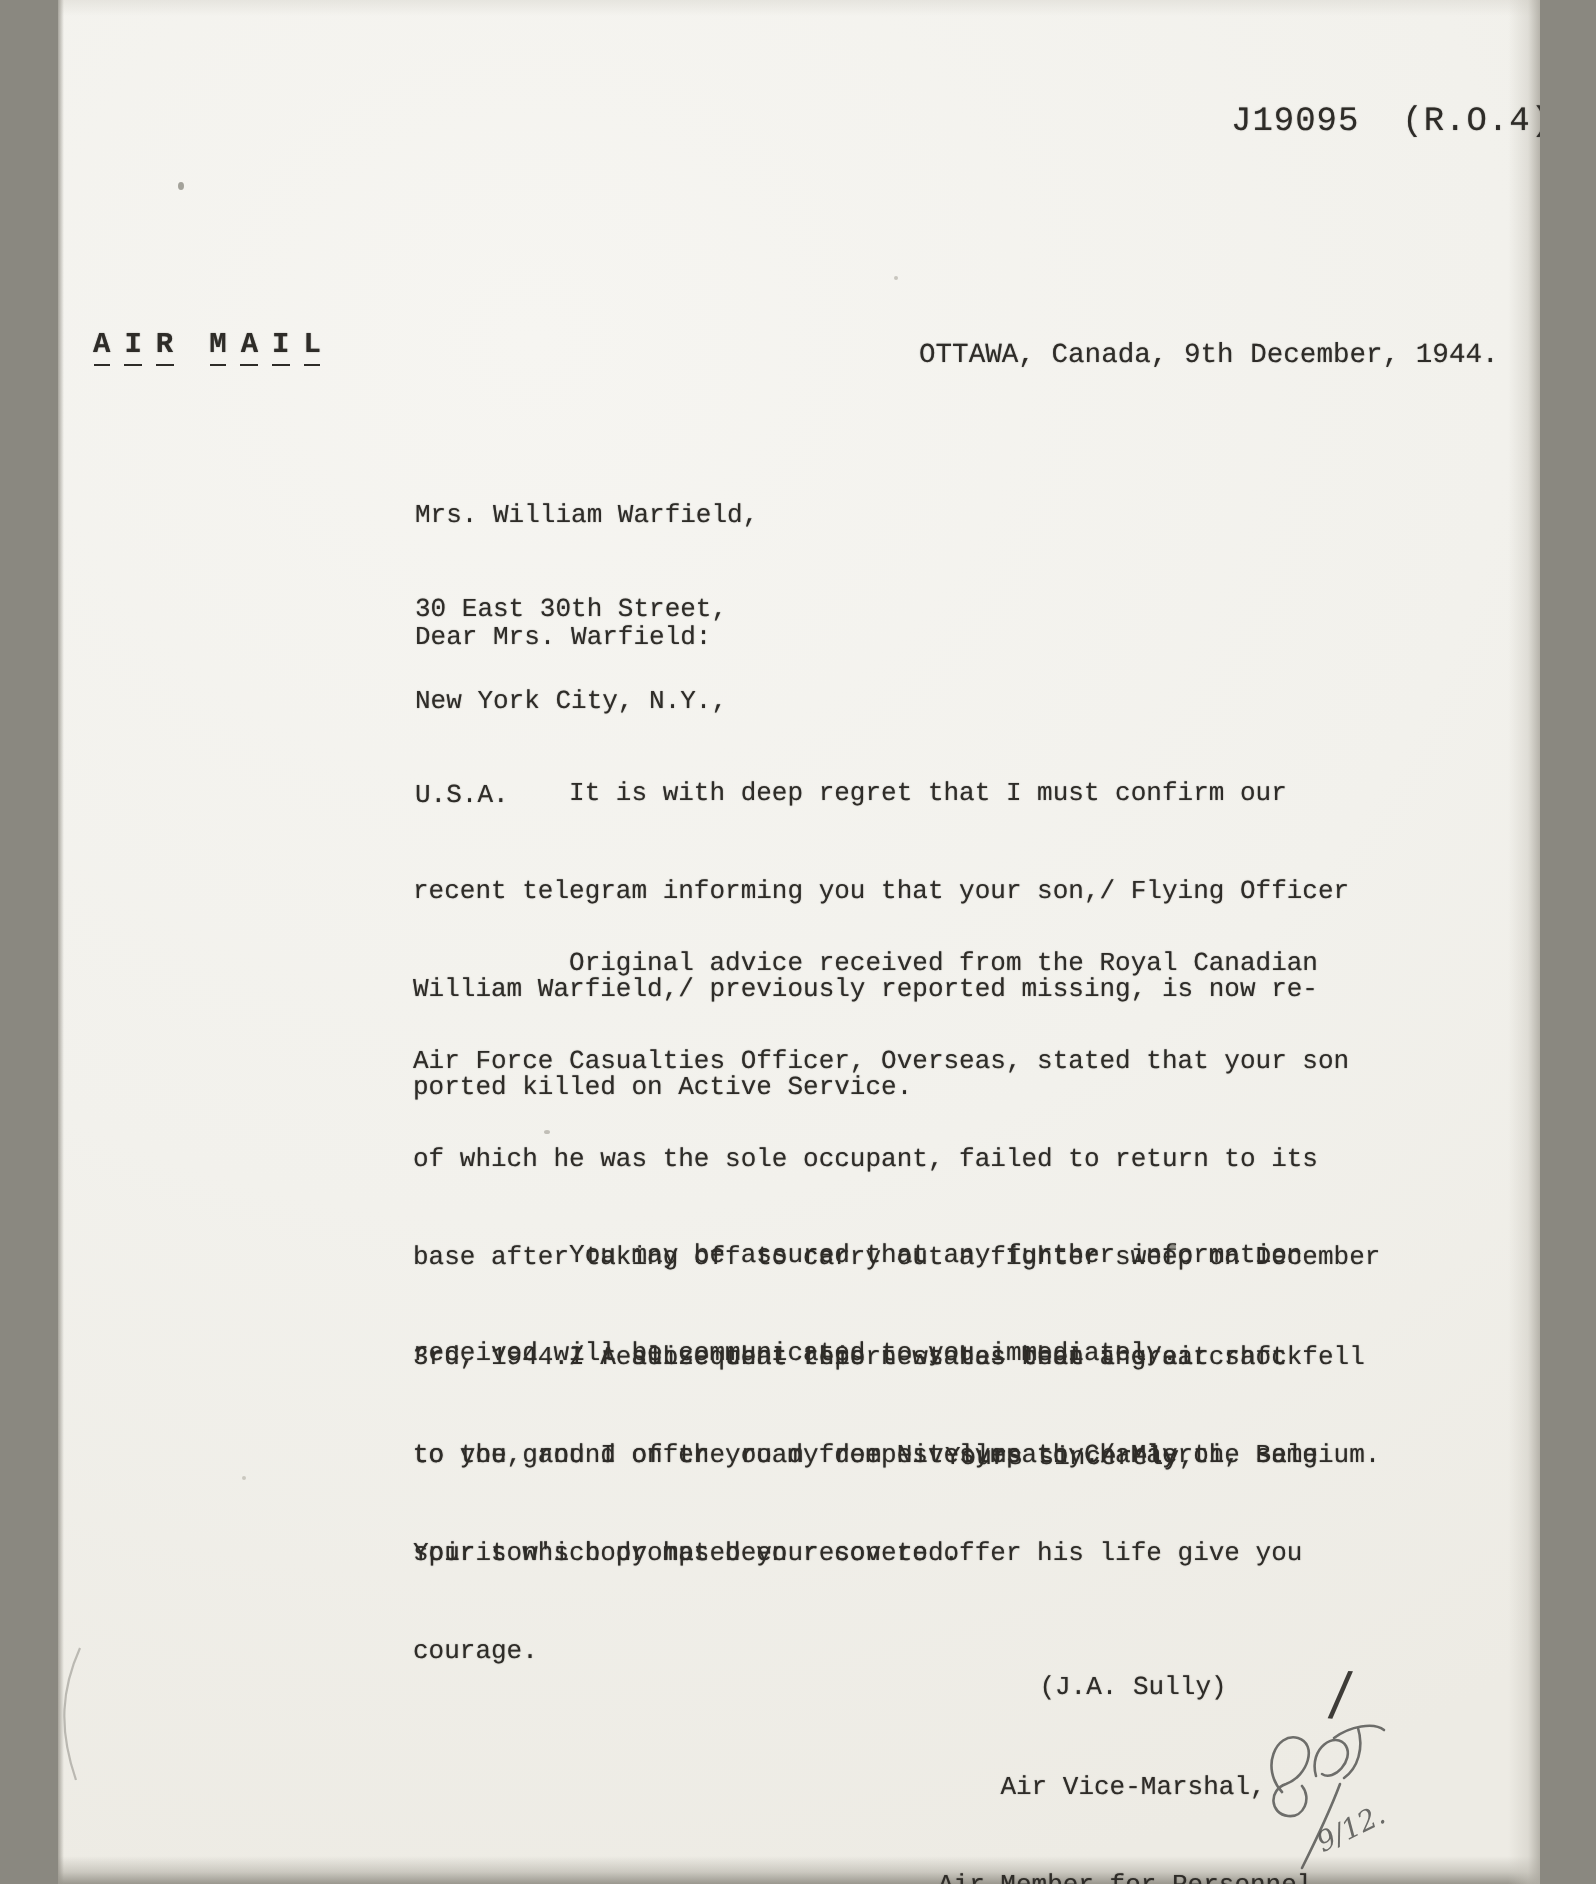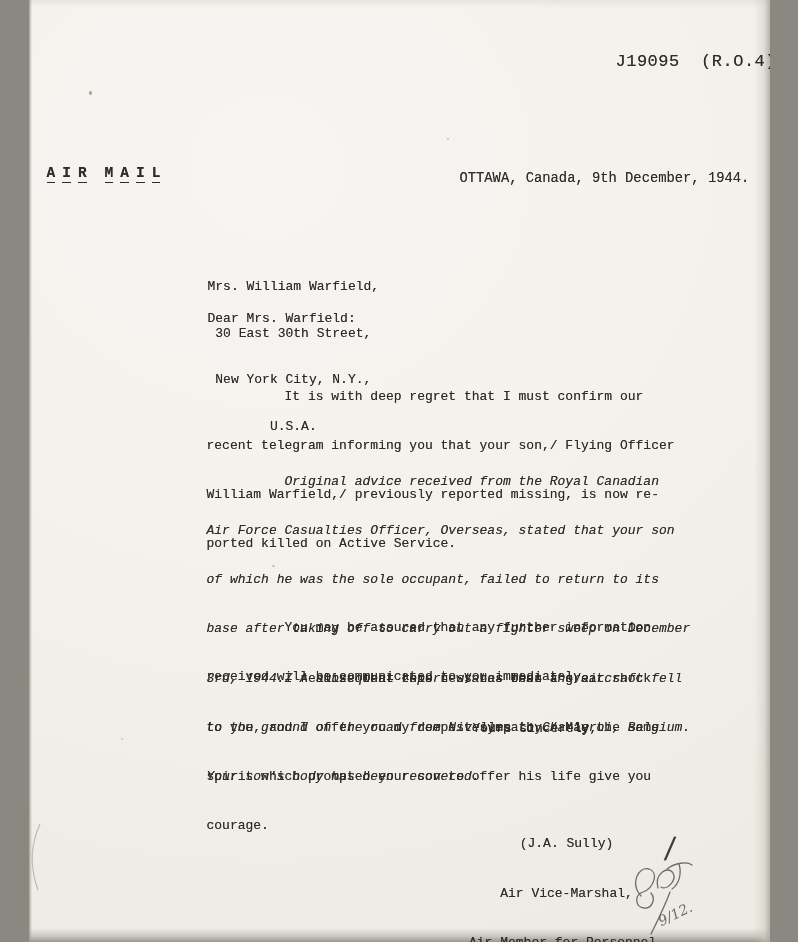--- a/index.html
+++ b/index.html
@@ -27,24 +27,24 @@
     color: #2e2c28;
     white-space: pre;
     text-shadow: 0 0 0.6px rgba(46,44,40,0.6);
   }
   .ln { display: block; }
   .ref      { top: 52px;  left: 587px; font-size: 17px; line-height: 20px; letter-spacing: .5px; }
   .airmail  { top: 165px; left: 18px;  font-size: 14.5px; font-weight: bold; letter-spacing: 0; text-align: center; }
   .airmail .ch { display: inline-block; border-bottom: 1.8px solid #2e2c28; padding-bottom: 1px; margin-right: 7px; }
   .airmail .sp { display: inline-block; width: 11px; }
   .dateline { top: 171px; left: 431px; font-size: 13.8px; }
-  .address  { top: 248px; left: 179px; line-height: 15.5px; text-align: center; }
+  .address  { top: 219px; left: 179px; line-height: 15.5px; }
   .salute   { top: 311px; left: 179px; }
   .p1 { top: 356px; left: 178px; }
-  .p2 { top: 441px; left: 178px; font-style: italic; }
+  .p2 { top: 441px; left: 178px; }
   .p3 { top: 587px; left: 178px; }
   .p4 { top: 638px; left: 178px; }
   .closing  { top: 721px; left: 444px; text-align: center; }
   .sig      { top: 803px; left: 377px; width: 322px; text-align: center; line-height: 16.5px; }
   .pen-slash {
     top: 833px; left: 636px;
     font-size: 30px; line-height: 30px;
     color: #3e3c38; transform: rotate(6deg);
     font-family: "DejaVu Serif", serif;
     text-shadow: none;

